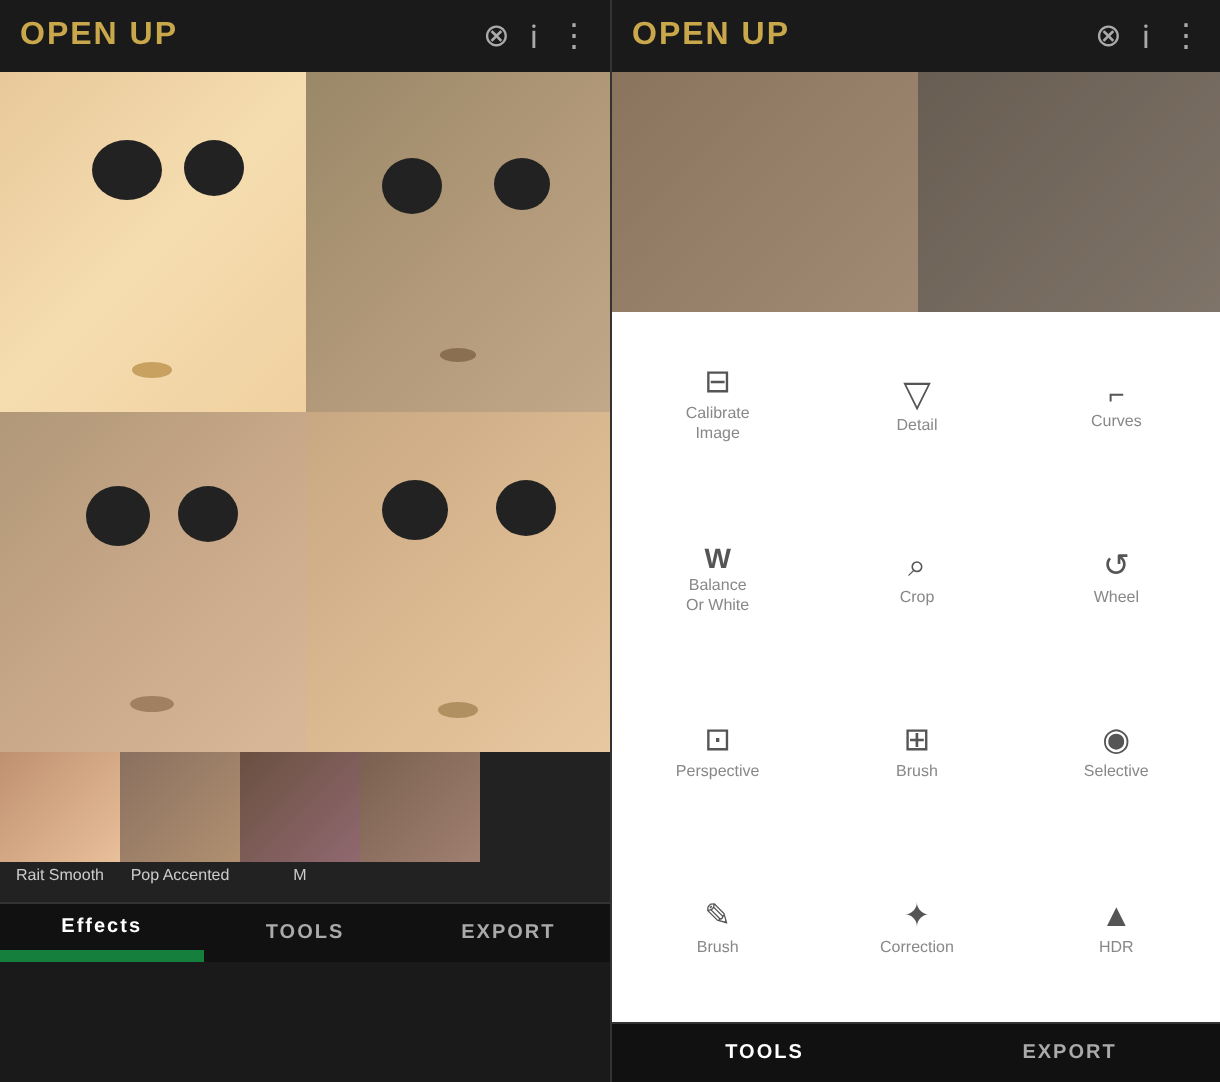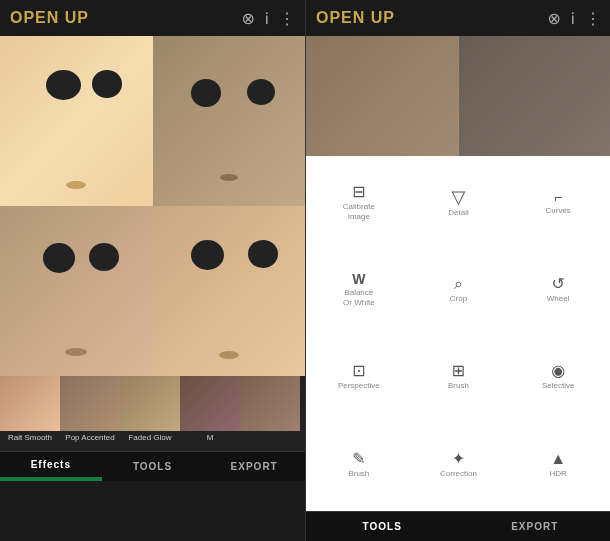--- a/index.html
+++ b/index.html
@@ -123,21 +123,21 @@
       justify-content: center;
       color: #aaa;
       font-size: 10px;
       font-weight: bold;
       letter-spacing: 1px;
       cursor: pointer;
     }
 
     .bottom-tab.active {
       color: #fff;
-      border-bottom: 4px solid #15803d;
+      border-bottom: 6px solid #15803d;
     }
 
     
     .right-panel {
       width: 305px;
       height: 541px;
       display: flex;
       flex-direction: column;
       background: #1a1a1a;
     }
@@ -287,24 +287,20 @@
   <div class="thumb-strip">
     <div class="thumb-item">
       <div class="thumb-wrapper" style="background:linear-gradient(135deg,#c09070,#e8c09a);"></div>
       <div class="thumb-label">Rait Smooth</div>
     </div>
     <div class="thumb-item">
       <div class="thumb-wrapper" style="background:linear-gradient(135deg,#8a7060,#b09070);"></div>
       <div class="thumb-label">Pop Accented</div>
     </div>
     <div class="thumb-item">
-      <div class="thumb-wrapper" style="background:linear-gradient(135deg,#9a8060,#c0a880);"></div>
-      <div class="thumb-label">Faded Glow</div>
-    </div>
-    <div class="thumb-item">
       <div class="thumb-wrapper" style="background:linear-gradient(135deg,#6a5040,#906870);"></div>
       <div class="thumb-label">M</div>
     </div>
     <div class="thumb-item">
       <div class="thumb-wrapper" style="background:linear-gradient(135deg,#7a6050,#a08070);"></div>
       <div class="thumb-label" style="color:#ccc;font-size:8px;text-align:center;padding:2px;"></div>
     </div>
   </div>
 
   <div class="bottom-tabs">

